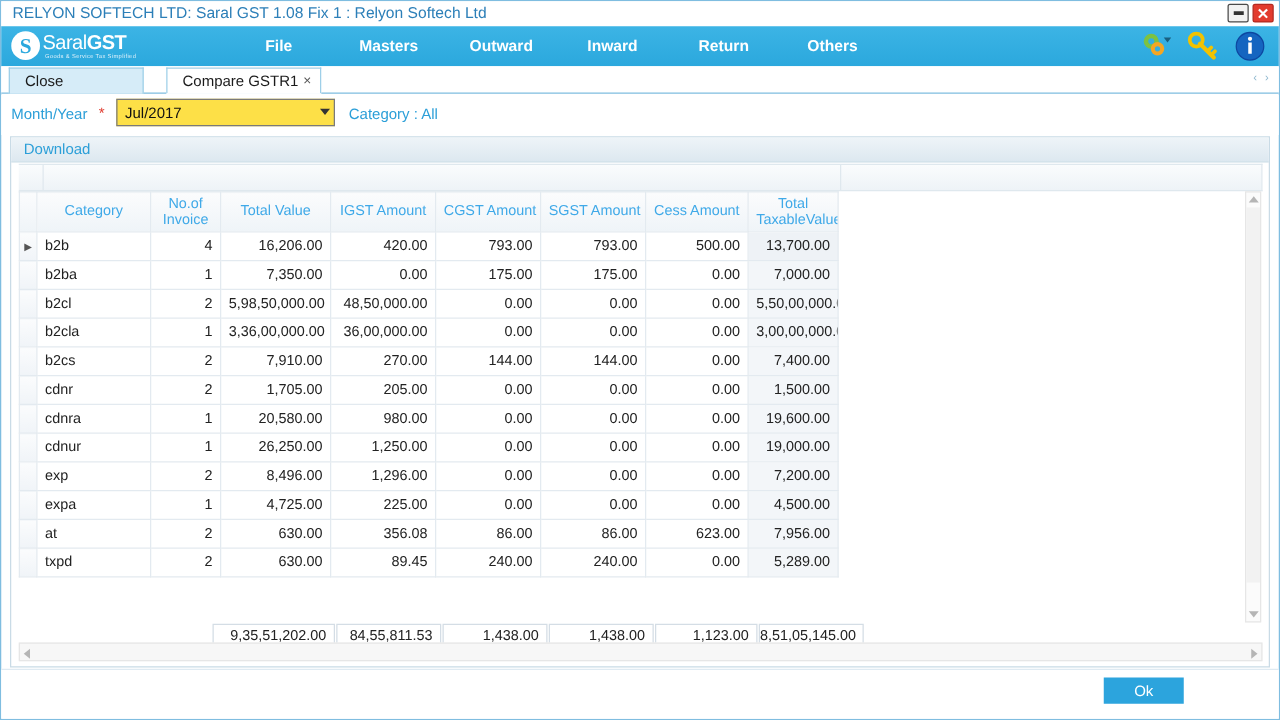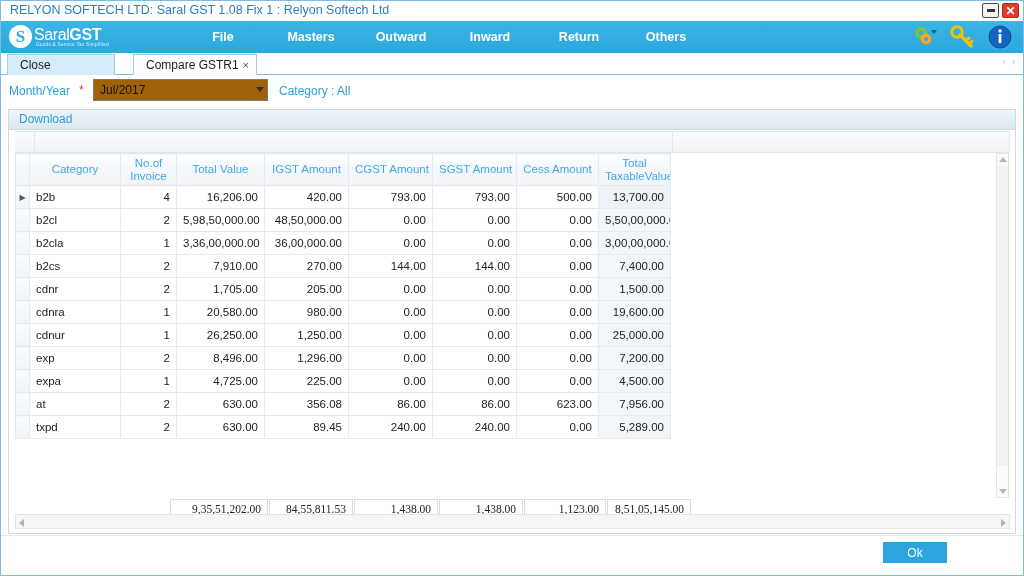--- a/index.html
+++ b/index.html
@@ -78,21 +78,21 @@
   .tabnav { position: absolute; right: 6px; top: 4px; font-size: 9px; color: #8fb8cf; letter-spacing: 2px; }
 
   
   .filterbar {
     position: absolute; left: 0; top: 75px; width: 1022px; height: 32px; background: #ffffff;
   }
   .lbl-month { position: absolute; left: 8px; top: 8px; font-size: 12px; color: #2c9fd8; }
   .req { position: absolute; left: 78px; top: 7px; color: #e03b2f; font-size: 12px; }
   .month-select {
     position: absolute; left: 92px; top: 3px; width: 175px; height: 22px;
-    background: #a16207; border: 1px solid #7a7a7a;
+    background: #fde047; border: 1px solid #7a7a7a;
     font-size: 12px; color: #111; padding-left: 6px; line-height: 20px;
   }
   .month-select .arrow {
     position: absolute; right: 3px; top: 7px;
     border-left: 4px solid transparent; border-right: 4px solid transparent; border-top: 5px solid #333;
   }
   .lbl-cat { position: absolute; left: 278px; top: 8px; font-size: 12px; color: #2c9fd8; }
   .cat-val { position: absolute; left: 336px; top: 8px; font-size: 12px; color: #2c9fd8; }
 
   .jsonbox {
@@ -163,21 +163,21 @@
 
   .vscroll {
     position: absolute; right: 6px; top: 43px; width: 13px; height: 345px;
     background: #fbfbfb; border: 1px solid #e6e6e6;
   }
   .vscroll .thumb { position: absolute; left: 0; top: 12px; width: 11px; height: 300px; background: #f2f2f2; }
   .vscroll .ar { position: absolute; left: 2px; width: 0; height: 0; }
   .vscroll .up { top: 3px; border-left: 4px solid transparent; border-right: 4px solid transparent; border-bottom: 5px solid #b5b5b5; }
   .vscroll .dn { bottom: 3px; border-left: 4px solid transparent; border-right: 4px solid transparent; border-top: 5px solid #b5b5b5; }
 
-  .totalsrow { position: absolute; left: 6px; top: 389px; width: 995px; height: 22px; font-family: Liberation Serif, serif; }
+  .totalsrow { position: absolute; left: 6px; top: 389px; width: 995px; height: 22px; }
   .totalcell {
     position: absolute; top: 0; height: 21px; border: 1px solid #d4dde5; background: #ffffff;
     font-size: 11.5px; color: #222; text-align: right; padding-right: 6px; line-height: 19px;
   }
 
   .hscroll {
     position: absolute; left: 6px; top: 404px; width: 995px; height: 15px;
     background: #f7f7f7; border: 1px solid #e6e6e6;
   }
   .hscroll .lar { position: absolute; left: 3px; top: 4px; border-top: 4px solid transparent; border-bottom: 4px solid transparent; border-right: 5px solid #b5b5b5; }
@@ -322,20 +322,31 @@
               <td class="num">4</td>
               <td class="num">16,206.00</td>
               <td class="num">420.00</td>
               <td class="num">793.00</td>
               <td class="num">793.00</td>
               <td class="num">500.00</td>
               <td class="num ttv">13,700.00</td>
             </tr>
             <tr>
               <td class="rowhdr"></td>
+              <td class="cat">b2ba</td>
+              <td class="num">1</td>
+              <td class="num">7,350.00</td>
+              <td class="num">0.00</td>
+              <td class="num">175.00</td>
+              <td class="num">175.00</td>
+              <td class="num">0.00</td>
+              <td class="num ttv">7,000.00</td>
+            </tr>
+            <tr>
+              <td class="rowhdr"></td>
               <td class="cat">b2cl</td>
               <td class="num">2</td>
               <td class="num">5,98,50,000.00</td>
               <td class="num">48,50,000.00</td>
               <td class="num">0.00</td>
               <td class="num">0.00</td>
               <td class="num">0.00</td>
               <td class="num ttv">5,50,00,000.00</td>
             </tr>
             <tr>
@@ -384,21 +395,21 @@
             </tr>
             <tr>
               <td class="rowhdr"></td>
               <td class="cat">cdnur</td>
               <td class="num">1</td>
               <td class="num">26,250.00</td>
               <td class="num">1,250.00</td>
               <td class="num">0.00</td>
               <td class="num">0.00</td>
               <td class="num">0.00</td>
-              <td class="num ttv">25,000.00</td>
+              <td class="num ttv">19,000.00</td>
             </tr>
             <tr>
               <td class="rowhdr"></td>
               <td class="cat">exp</td>
               <td class="num">2</td>
               <td class="num">8,496.00</td>
               <td class="num">1,296.00</td>
               <td class="num">0.00</td>
               <td class="num">0.00</td>
               <td class="num">0.00</td>

